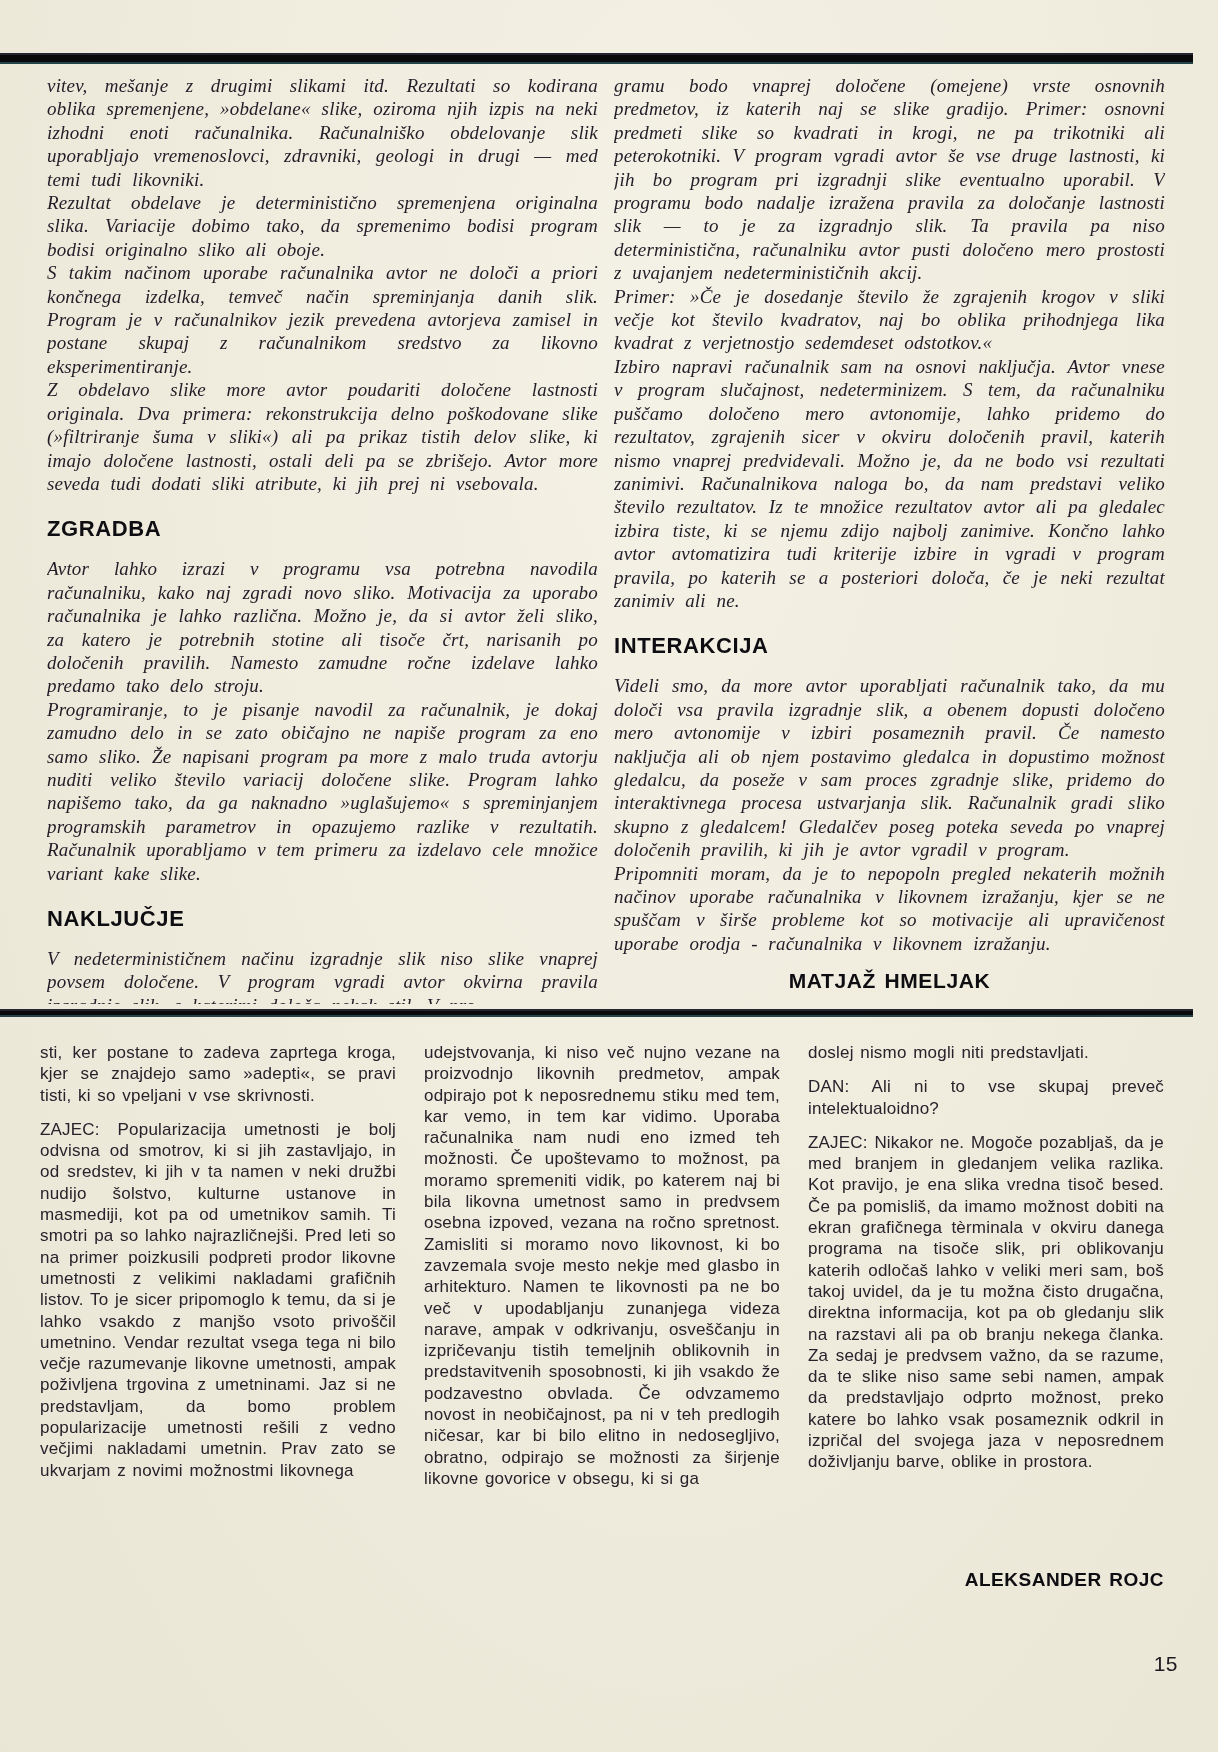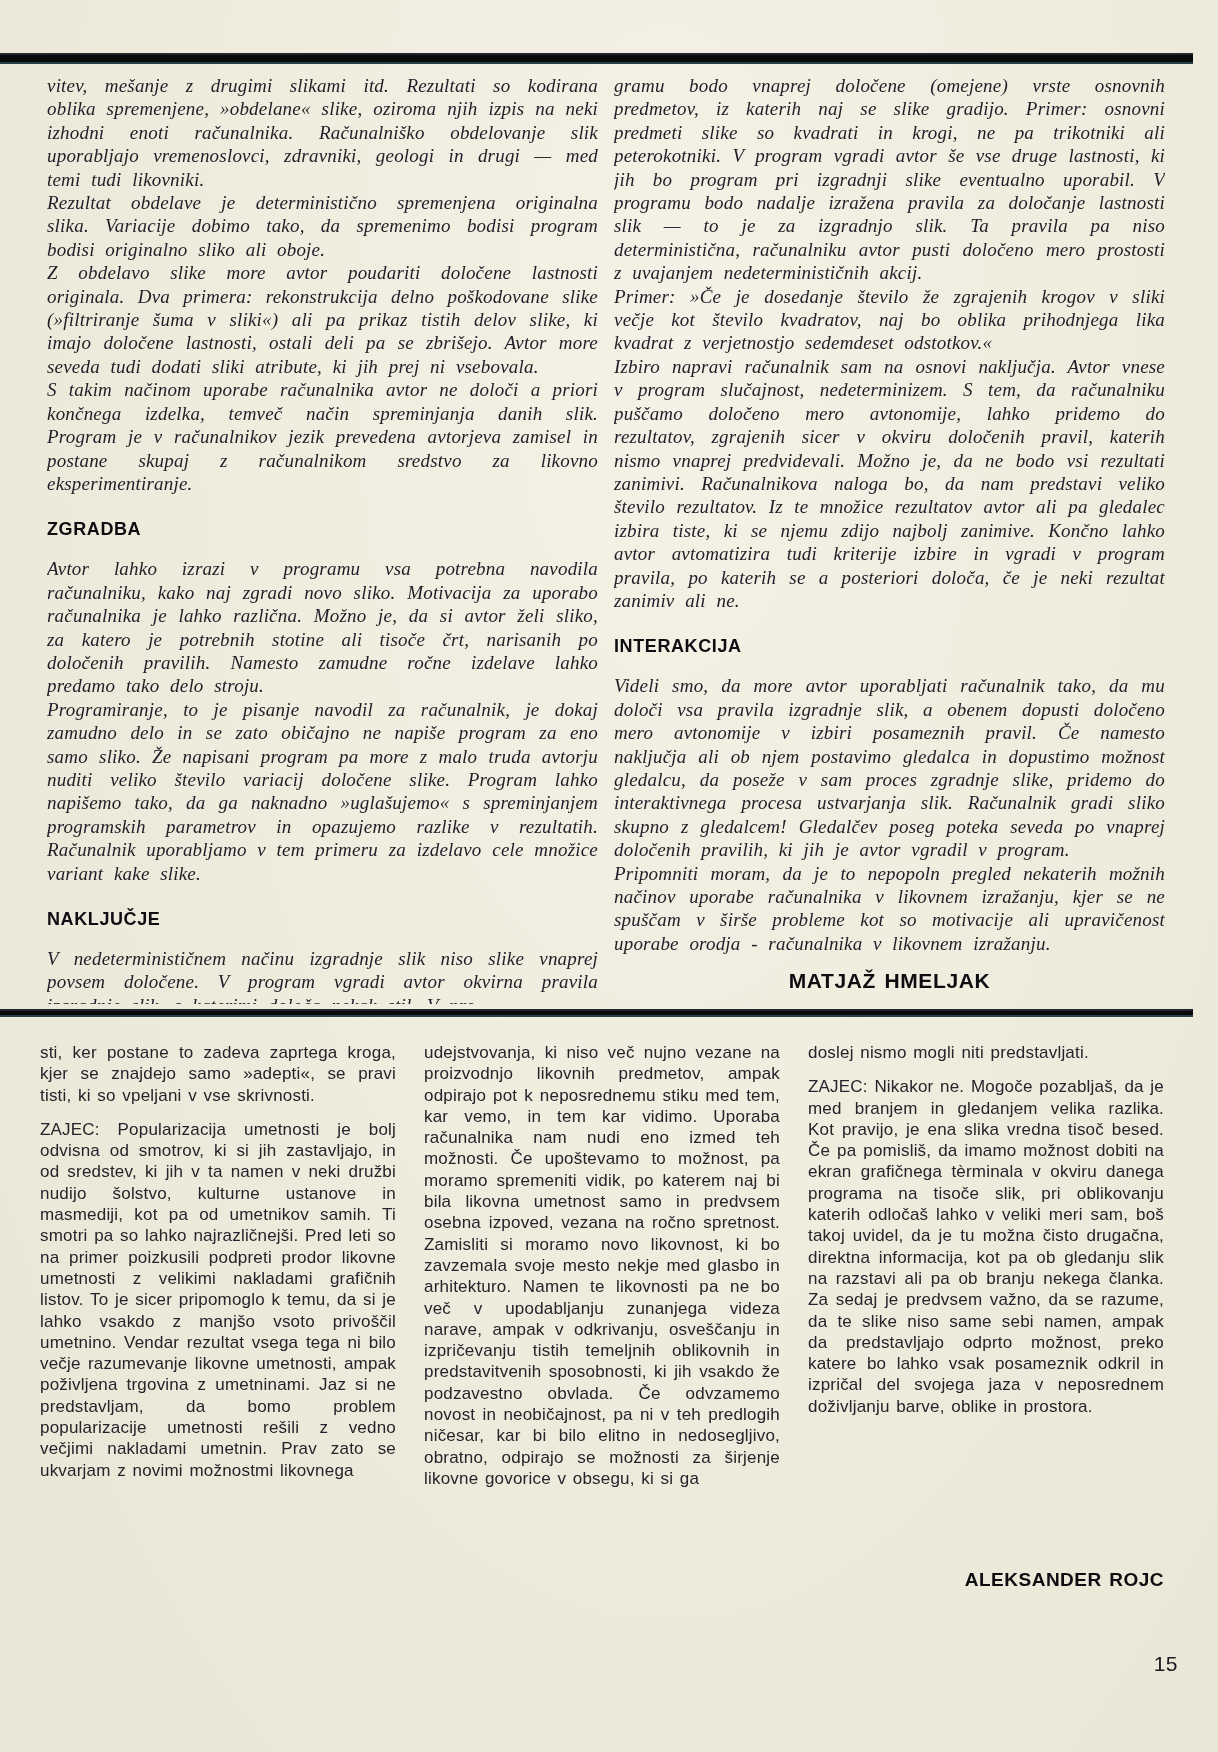--- a/index.html
+++ b/index.html
@@ -22,21 +22,21 @@
     position:absolute;left:47px;top:74px;width:1124px;height:930px;
     display:flex;gap:16px;
     font-family:"Liberation Serif",serif;font-style:italic;
     font-size:19px;line-height:23.4px;color:#211d28;
     text-align:justify;letter-spacing:.2px;word-spacing:.30em;
   }
   .essay-col{width:551px;height:100%;overflow:hidden;position:relative;}
   .essay p{margin:0;}
   .essay h2{
     font-family:"Liberation Sans",sans-serif;font-style:normal;font-weight:bold;
-    font-size:18px;line-height:24px;color:#0e0d12;
+    font-size:22px;line-height:24px;color:#0e0d12;
     letter-spacing:.6px;word-spacing:normal;
     margin:22px 0 16px;text-align:left;
   }
   .essay-byline{
     font-family:"Liberation Sans",sans-serif;font-style:normal;font-weight:bold;
     font-size:21px;color:#0e0d12;letter-spacing:.6px;word-spacing:.1em;
     text-align:center;margin-top:14px;
   }
 
   
@@ -60,22 +60,22 @@
 </style>
 </head>
 <body>
 
 <div class="rule rule-top"></div>
 
 <section class="essay">
   <div class="essay-col">
     <p>vitev, mešanje z drugimi slikami itd. Rezultati so kodirana oblika spremenjene, »obdelane« slike, oziroma njih izpis na neki izhodni enoti računalnika. Računalniško obdelovanje slik uporabljajo vremenoslovci, zdravniki, geologi in drugi — med temi tudi likovniki.</p>
     <p>Rezultat obdelave je deterministično spremenjena originalna slika. Variacije dobimo tako, da spremenimo bodisi program bodisi originalno sliko ali oboje.</p>
+    <p>S takim načinom uporabe računalnika avtor ne določi a priori končnega izdelka, temveč način spreminjanja danih slik. Program je v računalnikov jezik prevedena avtorjeva zamisel in postane skupaj z računalnikom sredstvo za likovno eksperimentiranje.</p>
     <p>Z obdelavo slike more avtor poudariti določene lastnosti originala. Dva primera: rekonstrukcija delno poškodovane slike (»filtriranje šuma v sliki«) ali pa prikaz tistih delov slike, ki imajo določene lastnosti, ostali deli pa se zbrišejo. Avtor more seveda tudi dodati sliki atribute, ki jih prej ni vsebovala.</p>
-    <p>S takim načinom uporabe računalnika avtor ne določi a priori končnega izdelka, temveč način spreminjanja danih slik. Program je v računalnikov jezik prevedena avtorjeva zamisel in postane skupaj z računalnikom sredstvo za likovno eksperimentiranje.</p>
     <h2>ZGRADBA</h2>
     <p>Avtor lahko izrazi v programu vsa potrebna navodila računalniku, kako naj zgradi novo sliko. Motivacija za uporabo računalnika je lahko različna. Možno je, da si avtor želi sliko, za katero je potrebnih stotine ali tisoče črt, narisanih po določenih pravilih. Namesto zamudne ročne izdelave lahko predamo tako delo stroju.</p>
     <p>Programiranje, to je pisanje navodil za računalnik, je dokaj zamudno delo in se zato običajno ne napiše program za eno samo sliko. Že napisani program pa more z malo truda avtorju nuditi veliko število variacij določene slike. Program lahko napišemo tako, da ga naknadno »uglašujemo« s spreminjanjem programskih parametrov in opazujemo razlike v rezultatih. Računalnik uporabljamo v tem primeru za izdelavo cele množice variant kake slike.</p>
     <h2>NAKLJUČJE</h2>
     <p>V nedeterminističnem načinu izgradnje slik niso slike vnaprej povsem določene. V program vgradi avtor okvirna pravila izgradnje slik, s katerimi določa nekak stil. V pro-</p>
   </div>
   <div class="essay-col">
     <p>gramu bodo vnaprej določene (omejene) vrste osnovnih predmetov, iz katerih naj se slike gradijo. Primer: osnovni predmeti slike so kvadrati in krogi, ne pa trikotniki ali peterokotniki. V program vgradi avtor še vse druge lastnosti, ki jih bo program pri izgradnji slike eventualno uporabil. V programu bodo nadalje izražena pravila za določanje lastnosti slik — to je za izgradnjo slik. Ta pravila pa niso deterministična, računalniku avtor pusti določeno mero prostosti z uvajanjem nedeterminističnih akcij.</p>
     <p>Primer: »Če je dosedanje število že zgrajenih krogov v sliki večje kot število kvadratov, naj bo oblika prihodnjega lika kvadrat z verjetnostjo sedemdeset odstotkov.«</p>
     <p>Izbiro napravi računalnik sam na osnovi naključja. Avtor vnese v program slučajnost, nedeterminizem. S tem, da računalniku puščamo določeno mero avtonomije, lahko pridemo do rezultatov, zgrajenih sicer v okviru določenih pravil, katerih nismo vnaprej predvidevali. Možno je, da ne bodo vsi rezultati zanimivi. Računalnikova naloga bo, da nam predstavi veliko število rezultatov. Iz te množice rezultatov avtor ali pa gledalec izbira tiste, ki se njemu zdijo najbolj zanimive. Končno lahko avtor avtomatizira tudi kriterije izbire in vgradi v program pravila, po katerih se a posteriori določa, če je neki rezultat zanimiv ali ne.</p>
@@ -91,18 +91,19 @@
 <section class="interview">
   <div class="iv-col">
     <p>sti, ker postane to zadeva zaprtega kroga, kjer se znajdejo samo »adepti«, se pravi tisti, ki so vpeljani v vse skrivnosti.</p>
     <p>ZAJEC: Popularizacija umetnosti je bolj odvisna od smotrov, ki si jih zastavljajo, in od sredstev, ki jih v ta namen v neki družbi nudijo šolstvo, kulturne ustanove in masmediji, kot pa od umetnikov samih. Ti smotri pa so lahko najrazličnejši. Pred leti so na primer poizkusili podpreti prodor likovne umetnosti z velikimi nakladami grafičnih listov. To je sicer pripomoglo k temu, da si je lahko vsakdo z manjšo vsoto privoščil umetnino. Vendar rezultat vsega tega ni bilo večje razumevanje likovne umetnosti, ampak poživljena trgovina z umetninami. Jaz si ne predstavljam, da bomo problem popularizacije umetnosti rešili z vedno večjimi nakladami umetnin. Prav zato se ukvarjam z novimi možnostmi likovnega</p>
   </div>
   <div class="iv-col">
     <p>udejstvovanja, ki niso več nujno vezane na proizvodnjo likovnih predmetov, ampak odpirajo pot k neposrednemu stiku med tem, kar vemo, in tem kar vidimo. Uporaba računalnika nam nudi eno izmed teh možnosti. Če upoštevamo to možnost, pa moramo spremeniti vidik, po katerem naj bi bila likovna umetnost samo in predvsem osebna izpoved, vezana na ročno spretnost. Zamisliti si moramo novo likovnost, ki bo zavzemala svoje mesto nekje med glasbo in arhitekturo. Namen te likovnosti pa ne bo več v upodabljanju zunanjega videza narave, ampak v odkrivanju, osveščanju in izpričevanju tistih temeljnih oblikovnih in predstavitvenih sposobnosti, ki jih vsakdo že podzavestno obvlada. Če odvzamemo novost in neobičajnost, pa ni v teh predlogih ničesar, kar bi bilo elitno in nedosegljivo, obratno, odpirajo se možnosti za širjenje likovne govorice v obsegu, ki si ga</p>
   </div>
   <div class="iv-col">
     <p>doslej nismo mogli niti predstavljati.</p>
+    <p>DAN: Ali ni to vse skupaj preveč intelektualoidno?</p>
     <p>ZAJEC: Nikakor ne. Mogoče pozabljaš, da je med branjem in gledanjem velika razlika. Kot pravijo, je ena slika vredna tisoč besed. Če pa pomisliš, da imamo možnost dobiti na ekran grafičnega tèrminala v okviru danega programa na tisoče slik, pri oblikovanju katerih odločaš lahko v veliki meri sam, boš takoj uvidel, da je tu možna čisto drugačna, direktna informacija, kot pa ob gledanju slik na razstavi ali pa ob branju nekega članka. Za sedaj je predvsem važno, da se razume, da te slike niso same sebi namen, ampak da predstavljajo odprto možnost, preko katere bo lahko vsak posameznik odkril in izpričal del svojega jaza v neposrednem doživljanju barve, oblike in prostora.</p>
     <div class="iv-byline">ALEKSANDER ROJC</div>
   </div>
 </section>
 
 <div class="page-number">15</div>
 
 </body></html>

